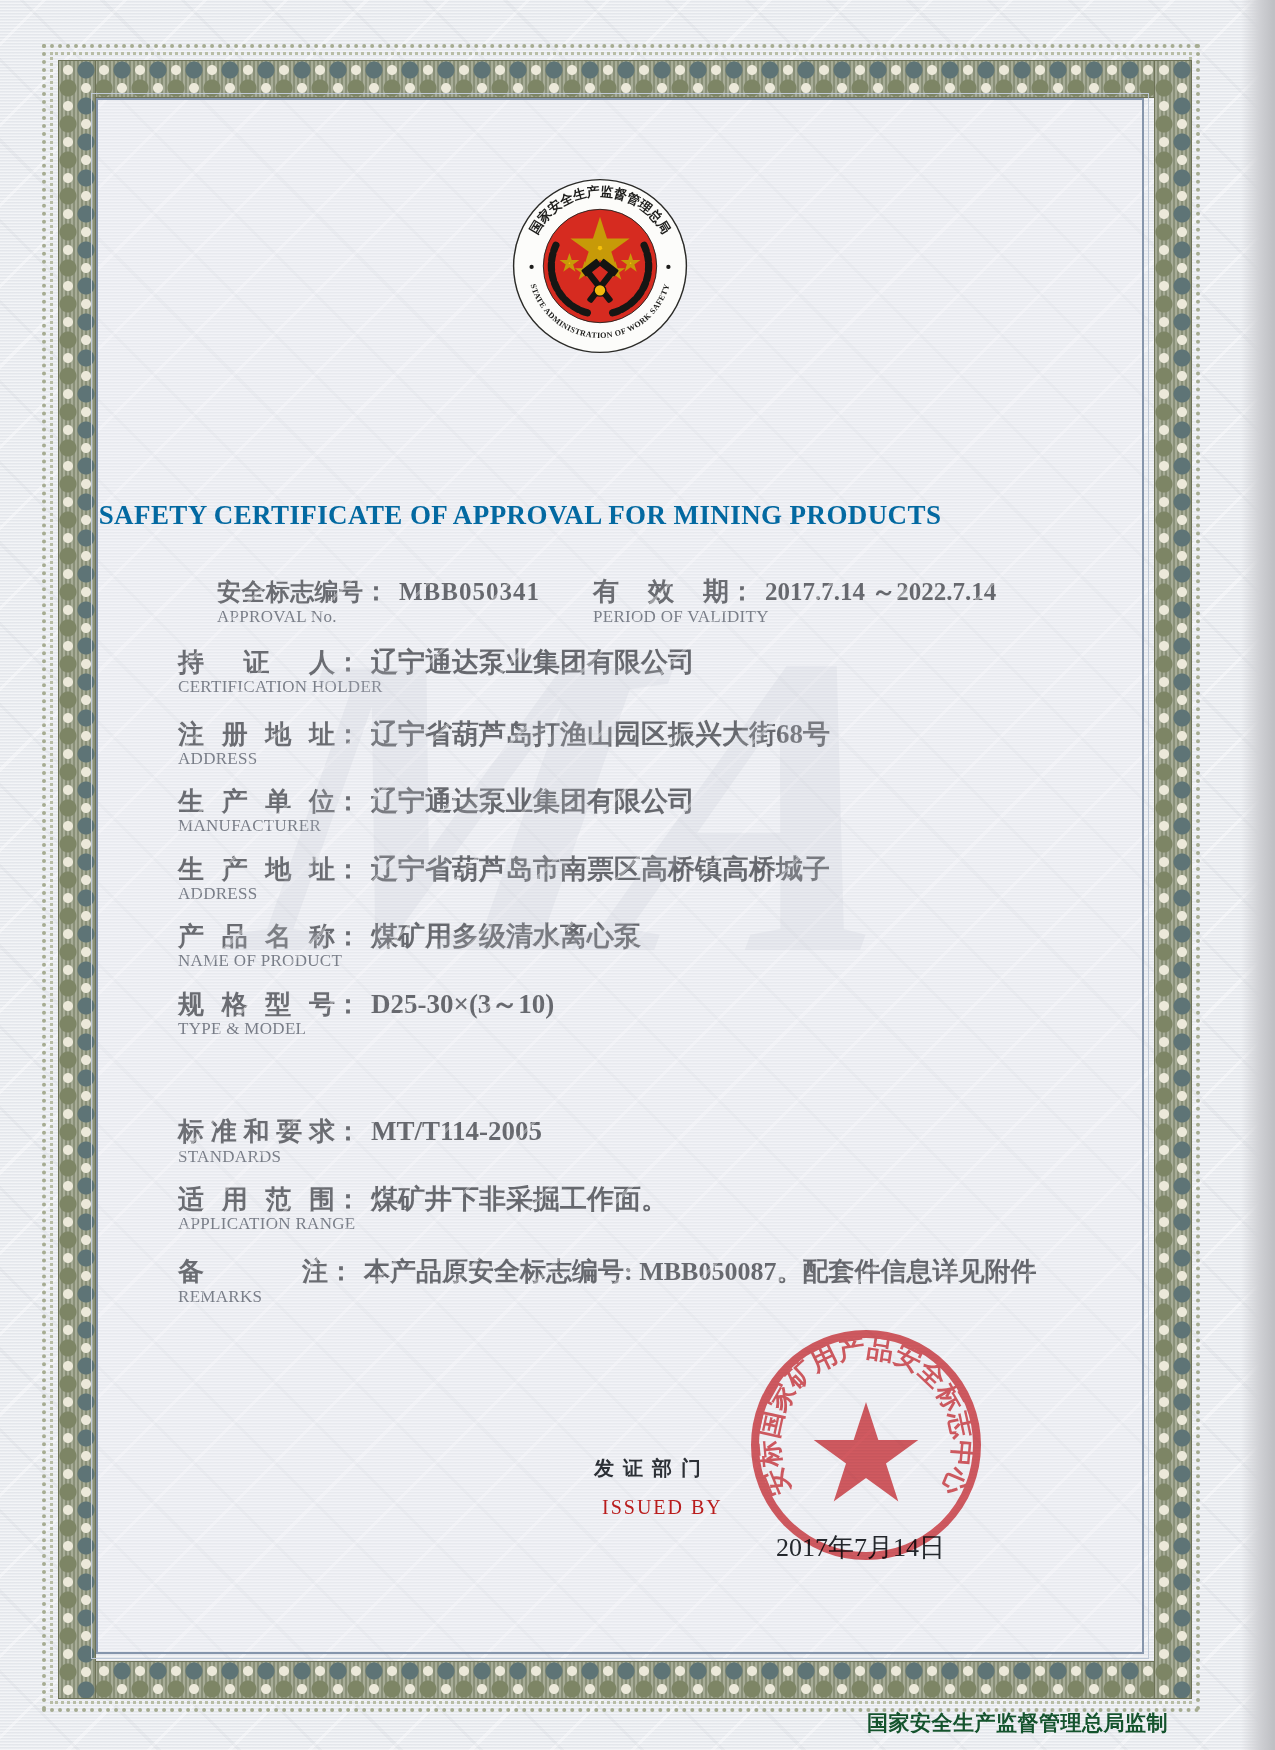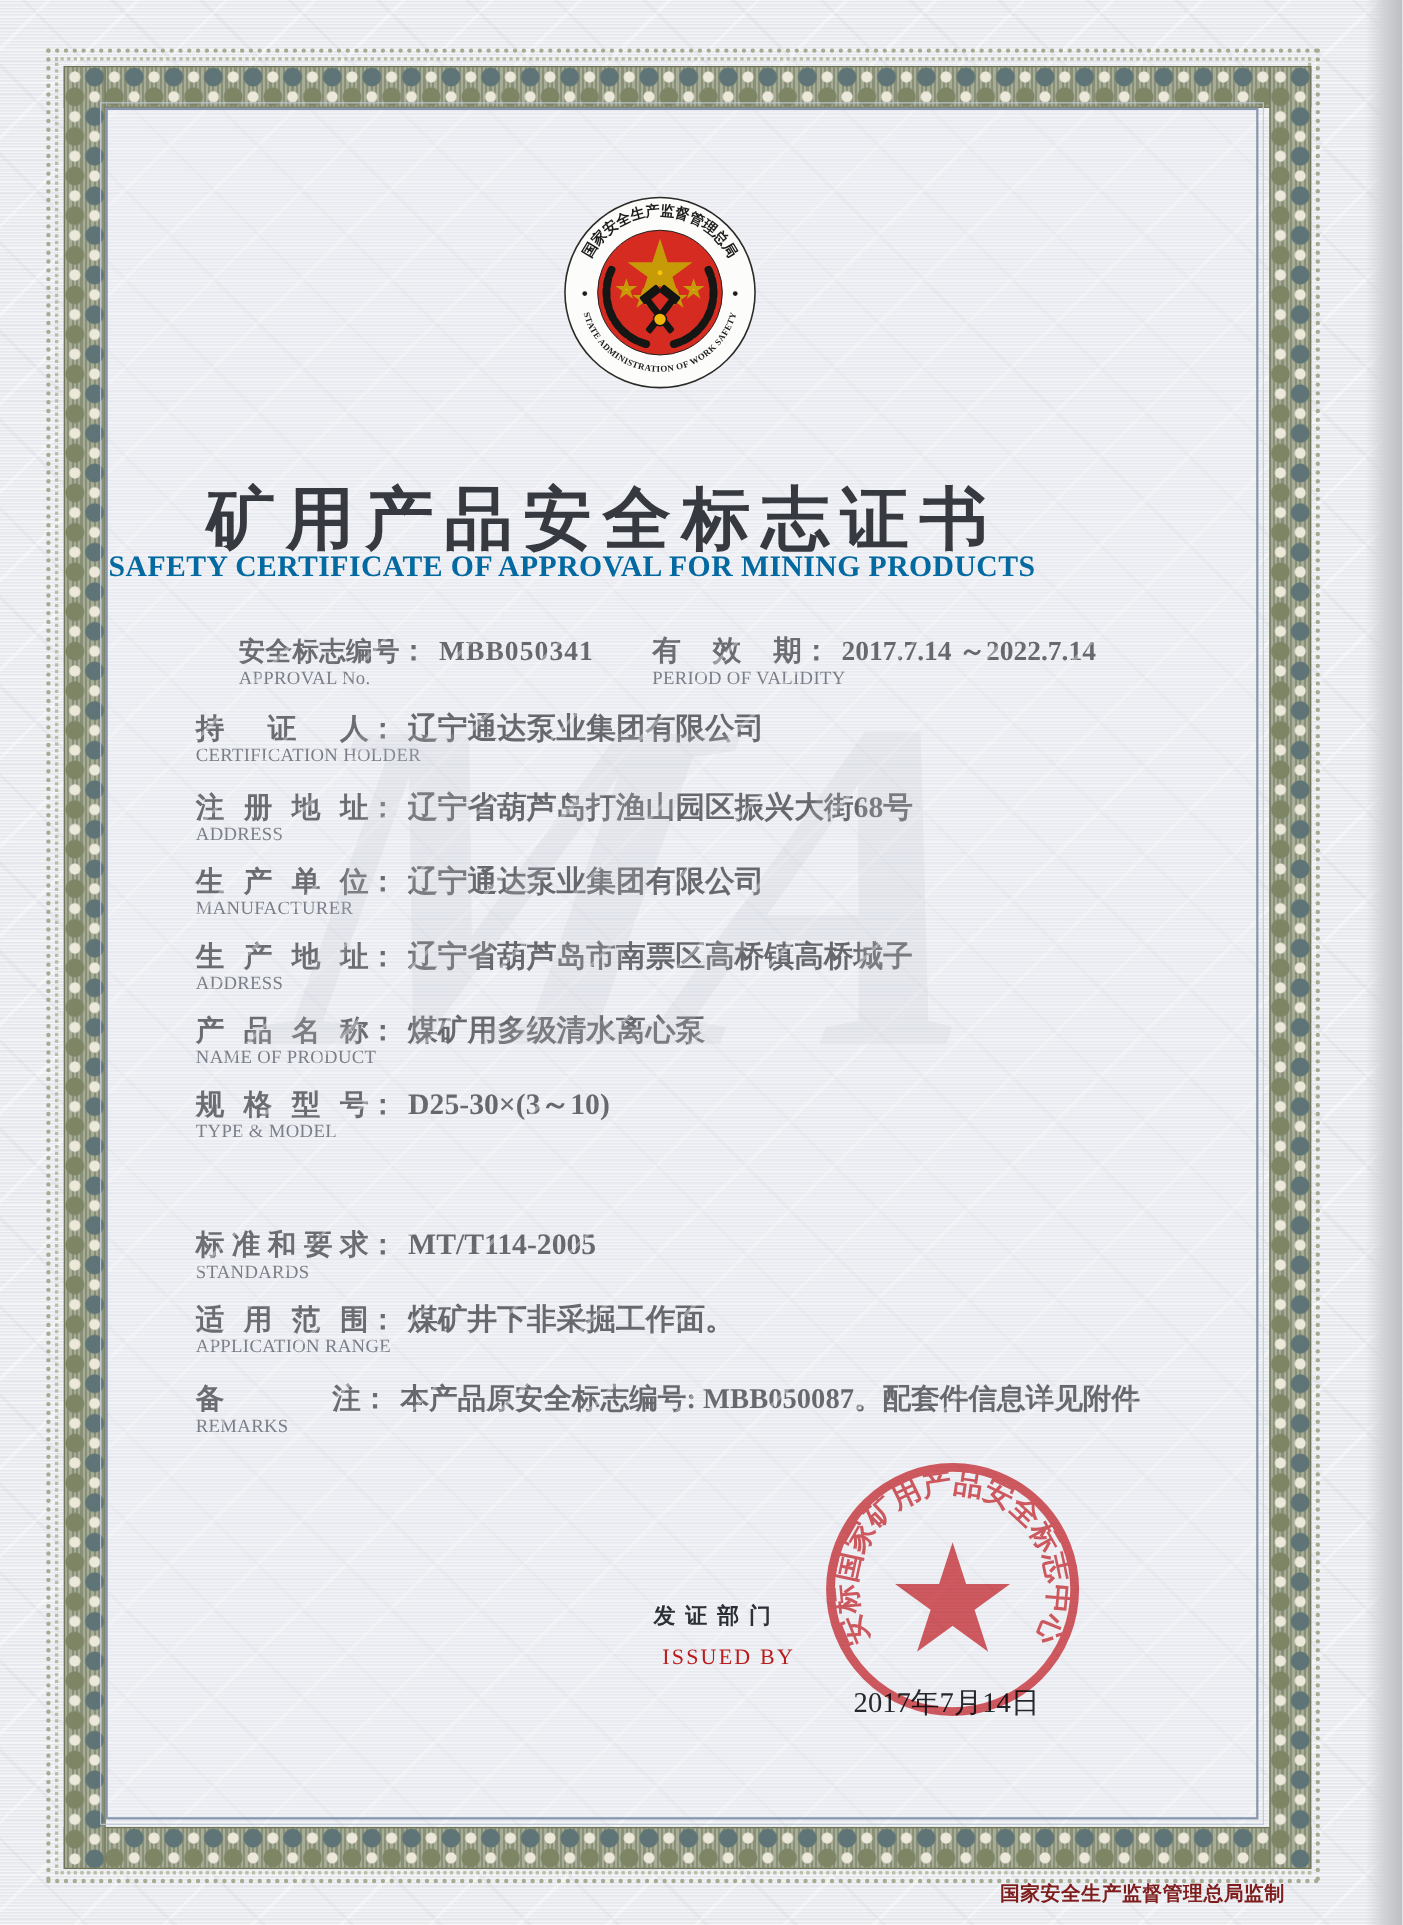--- a/index.html
+++ b/index.html
@@ -50,21 +50,21 @@
   .colon{font-size:26px;font-weight:600;color:#23262b;}
   .val{font-size:27px;font-weight:bold;color:#1d2025;margin-left:10px;}
   .len{position:absolute;left:0;top:33px;font-size:17px;letter-spacing:.3px;color:#3a414e;font-weight:normal;}
   .decl{position:absolute;left:175px;top:1347px;width:905px;z-index:4;
       font-size:24px;font-weight:600;line-height:37px;color:#23262b;
       text-align:justify;text-indent:48px;}
   .issuer-zh{top:1455px;left:594px;font-size:20px;font-weight:600;letter-spacing:9px;color:#2c3036;}
   .issuer-en{top:1496px;left:602px;font-size:20px;letter-spacing:2px;color:#b91c1c;}
   .issue-date{top:1530px;left:776px;font-size:26px;font-weight:400;color:#24282d;}
   .footer{position:absolute;top:1709px;left:0;width:1168px;text-align:right;z-index:4;
-      font-size:18px;letter-spacing:.5px;color:#7f1d1d;font-weight:600;}
+      font-size:21px;letter-spacing:.5px;color:#14532d;font-weight:600;}
   .emblem{position:absolute;left:510px;top:176px;width:180px;height:180px;z-index:4;}
   .stamp{position:absolute;left:746px;top:1325px;width:240px;height:240px;z-index:5;
       mix-blend-mode:multiply;opacity:.88;}
 </style>
 </head>
 <body>
 
 <div class="page">
 
   <div class="lace1"></div>
@@ -107,21 +107,20 @@
 
     <g transform="translate(100,124)" fill="#141412">
       <rect x="-3.5" y="-24" width="7" height="44" rx="2" transform="rotate(38)"></rect>
       <rect x="-3.5" y="-24" width="7" height="44" rx="2" transform="rotate(-38)"></rect>
       <rect x="-17" y="-28" width="22" height="9" rx="1.5" transform="rotate(38)"></rect>
       <rect x="-5" y="-28" width="22" height="9" rx="1.5" transform="rotate(-38)"></rect>
       <circle cx="0" cy="3" r="6.5" fill="#f1b80c" stroke="#141412" stroke-width="1.5"></circle>
     </g>
   </svg>
 
-  <div class="c title-zh">矿用产品安全标志证书</div>
   <div class="c title-en">SAFETY CERTIFICATE OF APPROVAL FOR MINING PRODUCTS</div>
 
   <div class="row" style="left:217px;top:574px;">
     <span class="lz" style="width:146px;font-size:24px;">安全标志编号</span><span class="colon">：</span><span class="val" style="font-size:25px;letter-spacing:1px;">MBB050341</span>
     <div class="len">APPROVAL No.</div>
   </div>
   <div class="row" style="left:593px;top:574px;">
     <span class="lz" style="width:136px;">有效期</span><span class="colon">：</span><span class="val" style="font-size:25px;">2017.7.14 ～2022.7.14</span>
     <div class="len">PERIOD OF VALIDITY</div>
   </div>

